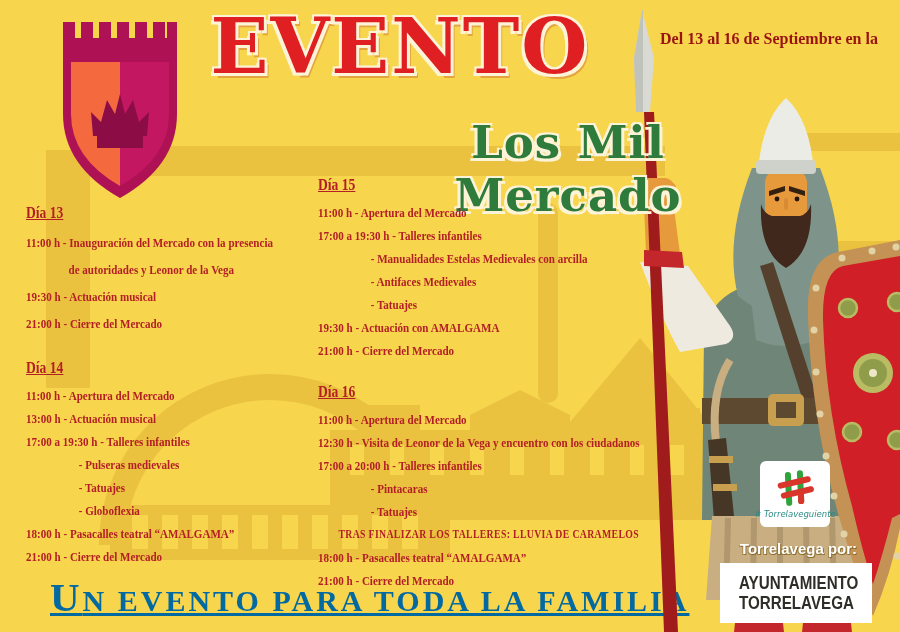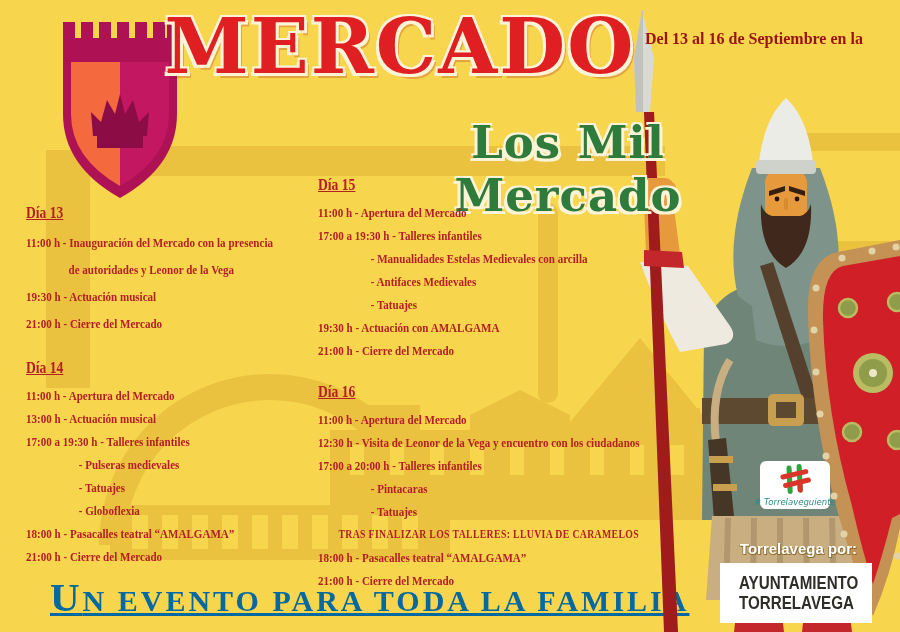--- a/index.html
+++ b/index.html
@@ -13,21 +13,21 @@
   .knight{position:absolute;left:610px;top:0;z-index:2;}
 
   .title{position:absolute;left:160px;top:2px;width:480px;margin:0;z-index:3;
          text-align:center;font-family:"DejaVu Serif",serif;font-weight:700;
          font-size:76px;letter-spacing:2px;color:#E01F23;
          text-shadow:-3px 3px 0 #FDF3D7,3px 3px 0 #FDF3D7,-2px -2px 0 #FDF3D7,2px -2px 0 #FDF3D7,4px 5px 0 rgba(170,20,20,.25);}
   .subtitle{position:absolute;left:378px;top:116px;width:380px;z-index:3;
             text-align:center;font-family:"DejaVu Serif",serif;font-weight:700;
             font-size:45px;color:#2E7B3C;letter-spacing:1px;
             text-shadow:-3px 3px 0 #FDF3D7,3px 3px 0 #FDF3D7,-2px -2px 0 #FDF3D7,2px -2px 0 #FDF3D7;}
-  .datebox{position:absolute;left:645px;top:26px;width:248px;z-index:3;text-align:left;
+  .datebox{position:absolute;left:645px;top:26px;width:248px;z-index:3;text-align:center;
            color:#9A1313;font-weight:700;line-height:1.6;}
   .datebox .l1{font-size:16px;}
   .datebox .l2{font-size:17.5px;}
 
   .day{position:absolute;z-index:4;color:#B31F25;font-weight:700;width:420px;
        transform:scaleX(0.85);transform-origin:0 0;}
   .day-title{margin:0 0 7px 0;font-size:16px;text-decoration:underline;}
   .sched-line{font-size:13px;line-height:23px;white-space:nowrap;}
   .sched-line.cont{padding-left:50px;}
   .sched-line.sub{padding-left:62px;}
@@ -35,21 +35,21 @@
   .d13{left:26px;top:204px;}
   .d13 .sched-line{line-height:27px;}
   .d14{left:26px;top:359px;}
   .d15{left:318px;top:176px;}
   .d16{left:318px;top:383px;}
 
   .tagline{position:absolute;left:50px;top:573px;z-index:1;color:#0369a1;
            font-size:30px;font-weight:700;letter-spacing:3px;text-decoration:underline;}
   .tagline::first-letter{font-size:41px;}
 
-  .hashtag-box{position:absolute;left:760px;top:461px;width:70px;height:48px;z-index:5;
+  .hashtag-box{position:absolute;left:760px;top:461px;width:70px;height:66px;z-index:5;
                background:#fff;border-radius:6px;display:flex;flex-direction:column;
                align-items:center;justify-content:center;padding:2px;}
   .hashtag-text{font-family:"DejaVu Sans",sans-serif;font-style:italic;font-size:8.5px;
                 color:#2C8C86;white-space:nowrap;margin-top:2px;}
   .organized{position:absolute;left:736px;top:540px;width:125px;z-index:5;text-align:center;
              font-family:"Liberation Sans",sans-serif;font-weight:700;font-size:15px;color:#fff;
              text-shadow:1px 1px 0 rgba(130,95,25,.8),-1px 1px 0 rgba(130,95,25,.5);}
   .council-box{position:absolute;left:720px;top:563px;width:152px;height:60px;z-index:5;
                background:#fff;display:flex;align-items:center;padding:2px 16px;gap:3px;}
   .council-text{font-family:"Liberation Sans",sans-serif;font-weight:700;font-size:18.5px;
@@ -106,21 +106,21 @@
       <rect x="80" y="8" width="12" height="20"></rect>
         <rect x="98" y="8" width="12" height="20"></rect>
       <rect x="112" y="8" width="10" height="20"></rect>
       <path d="M8,40 L122,40 L122,100 Q122,152 65,184 Q8,152 8,100 Z"></path>
     </g>
     <path d="M16,48 L65,48 L65,172 Q16,144 16,100 Z" fill="#F5693E"></path>
     <path d="M65,48 L114,48 L114,100 Q114,144 65,172 Z" fill="#C31762"></path>
     <path d="M42,134 L88,134 L88,122 L92,122 L94,98 L84,108 L78,86 L70,100 L65,80 L60,100 L52,86 L46,108 L36,98 L38,122 L42,122 Z" fill="#8C0D46"></path>
   </svg>
 
-  <h1 class="title">MERCADO</h1>
+  <h1 class="title">EVENTO</h1>
   <div class="subtitle">Los Mil Mercado</div>
   <div class="datebox">
     <div class="l1">Del 13 al 16 de Septiembre en la</div>
   </div>
 
   <svg class="knight" width="290" height="632" viewBox="0 0 290 632">
 
     <path d="M94,334 Q100,302 126,290 L224,290 Q248,300 256,336 L260,520 L92,520 Z" fill="#6E8577"></path>
 
     <path d="M128,296 Q114,240 142,168 L210,168 Q238,240 224,296 Q200,316 176,316 Q152,316 128,296 Z" fill="#7E948A"></path>

